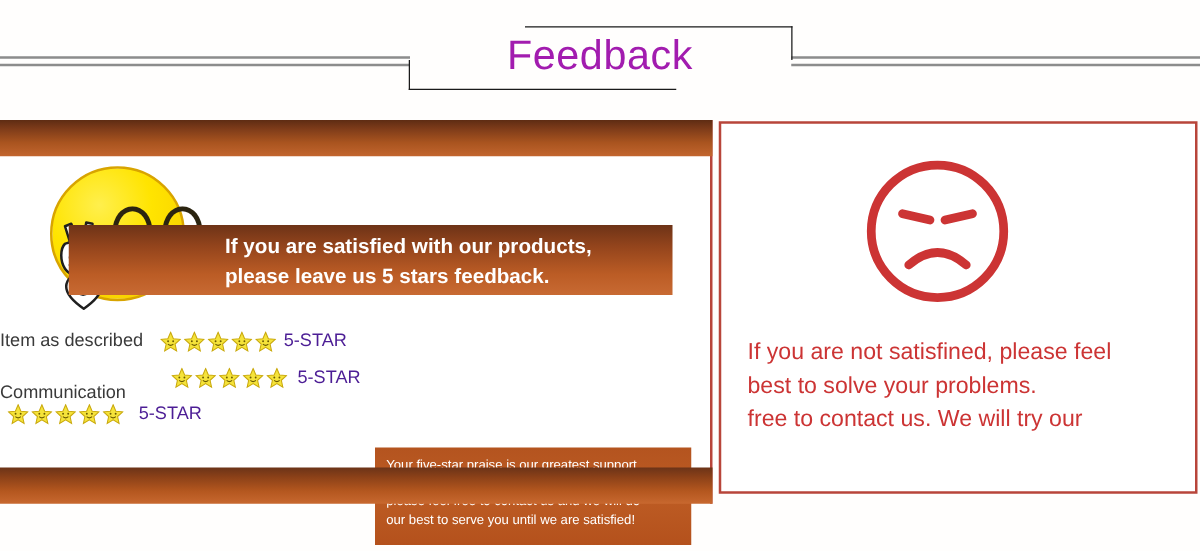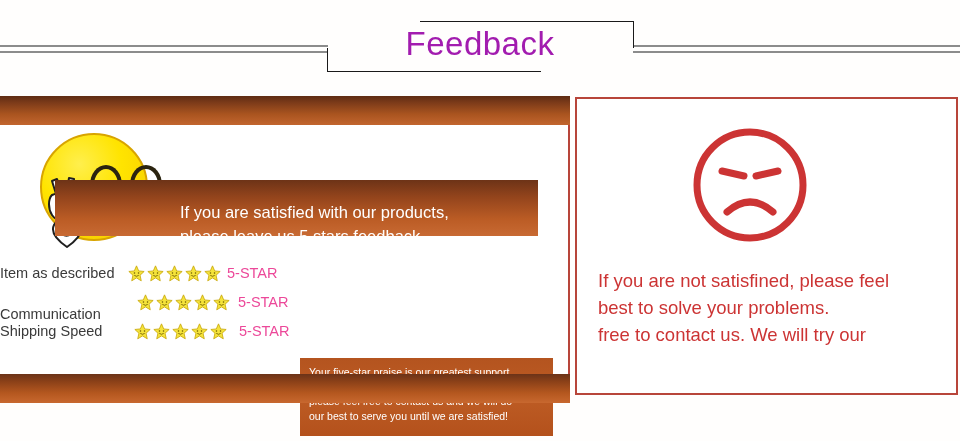--- a/index.html
+++ b/index.html
@@ -129,23 +129,23 @@
     left: 55px; top: 84px;
     width: 483px; height: 56px;
     background: linear-gradient(to bottom, #6d3317 0%, #93441c 30%, #bb5c25 70%, #c86a33 100%);
   }
   #banner-text {
     position: absolute;
     left: 125px; top: 0;
     width: 358px; height: 56px;
     color: #ffffff;
     font-size: 16.5px;
-    font-weight: normal;
+    font-weight: bold;
     line-height: 24px;
-    padding-top: 20px;
+    padding-top: 5px;
     box-sizing: border-box;
   }
   #banner-line1, #banner-line2 { display: block; white-space: nowrap; }
 
   
   #ratings {
     position: absolute;
     left: 0; top: 164px;
     width: 290px;
   }
@@ -161,21 +161,21 @@
     white-space: nowrap;
   }
   .stars { display: flex; align-items: center; gap: 2px; }
   .star-glyph {
     width: 17px; height: 17px;
     display: inline-block;
     position: relative;
   }
   .rating-value {
     font-size: 14.5px;
-    color: #ec4899;
+    color: #4c1d95;
     white-space: nowrap;
     text-align: right;
   }
   
   #row-0 .rating-label { width: 128px; }
   #row-0 .stars { margin-left: 0px; }
   #row-0 .rating-value { margin-left: 6px; }
   #row-1 .rating-label { width: 128px; margin-top: 24px; }
   #row-1 .stars { margin-left: 9px; }
   #row-1 .rating-value { margin-left: 8px; }
@@ -341,21 +341,20 @@
               <path d="M10 1 L12.6 7 L19 7.6 L14.2 12 L15.6 18.6 L10 15.2 L4.4 18.6 L5.8 12 L1 7.6 L7.4 7 Z" fill="#f5e33a" stroke="#c9a90d" stroke-width="1"></path>
               <circle cx="7.6" cy="9.4" r="0.9" fill="#6b5a00"></circle>
               <circle cx="12.4" cy="9.4" r="0.9" fill="#6b5a00"></circle>
               <path d="M7.4 12.2 Q10 14.4 12.6 12.2" fill="none" stroke="#6b5a00" stroke-width="1"></path>
             </svg></span>
       </span>
       <span class="rating-value">5-STAR</span>
     </div>
 
     <div class="rating-row" id="row-2">
-      <span class="rating-label">Shipping Speed</span>
       <span class="stars">
         <span class="star-glyph"><svg viewBox="0 0 20 20" width="17" height="17">
               <path d="M10 1 L12.6 7 L19 7.6 L14.2 12 L15.6 18.6 L10 15.2 L4.4 18.6 L5.8 12 L1 7.6 L7.4 7 Z" fill="#f5e33a" stroke="#c9a90d" stroke-width="1"></path>
               <circle cx="7.6" cy="9.4" r="0.9" fill="#6b5a00"></circle>
               <circle cx="12.4" cy="9.4" r="0.9" fill="#6b5a00"></circle>
               <path d="M7.4 12.2 Q10 14.4 12.6 12.2" fill="none" stroke="#6b5a00" stroke-width="1"></path>
             </svg></span>
         <span class="star-glyph"><svg viewBox="0 0 20 20" width="17" height="17">
               <path d="M10 1 L12.6 7 L19 7.6 L14.2 12 L15.6 18.6 L10 15.2 L4.4 18.6 L5.8 12 L1 7.6 L7.4 7 Z" fill="#f5e33a" stroke="#c9a90d" stroke-width="1"></path>
               <circle cx="7.6" cy="9.4" r="0.9" fill="#6b5a00"></circle>

